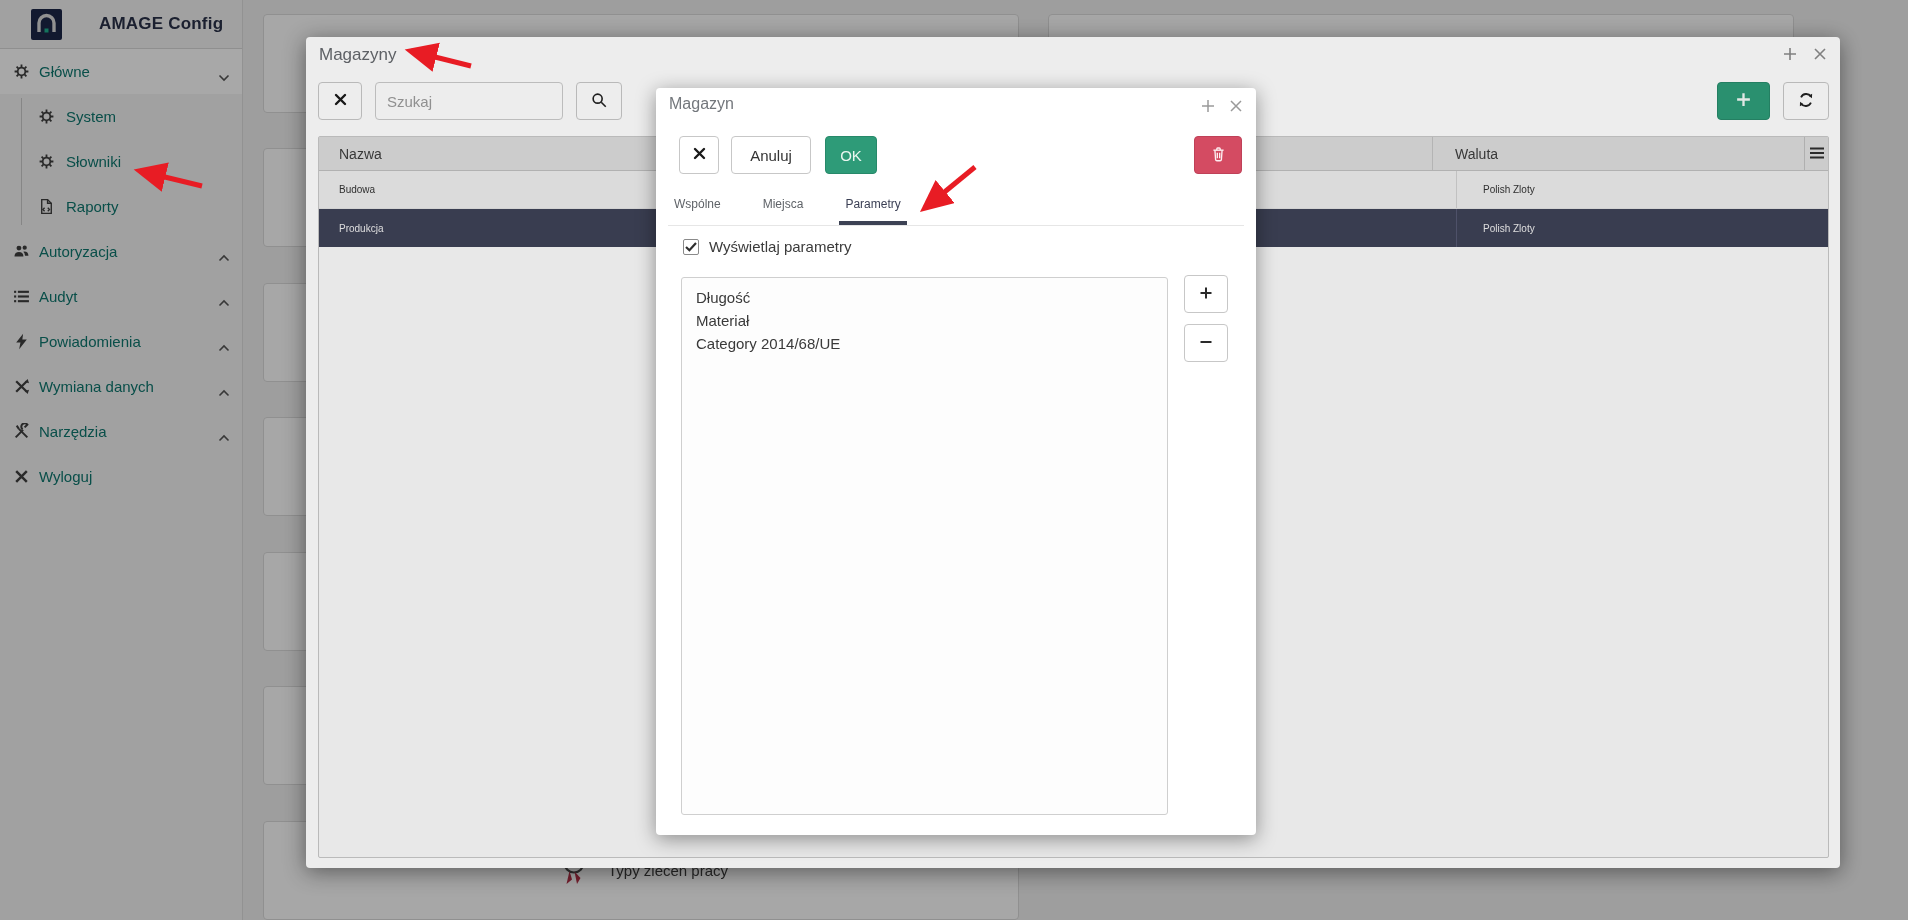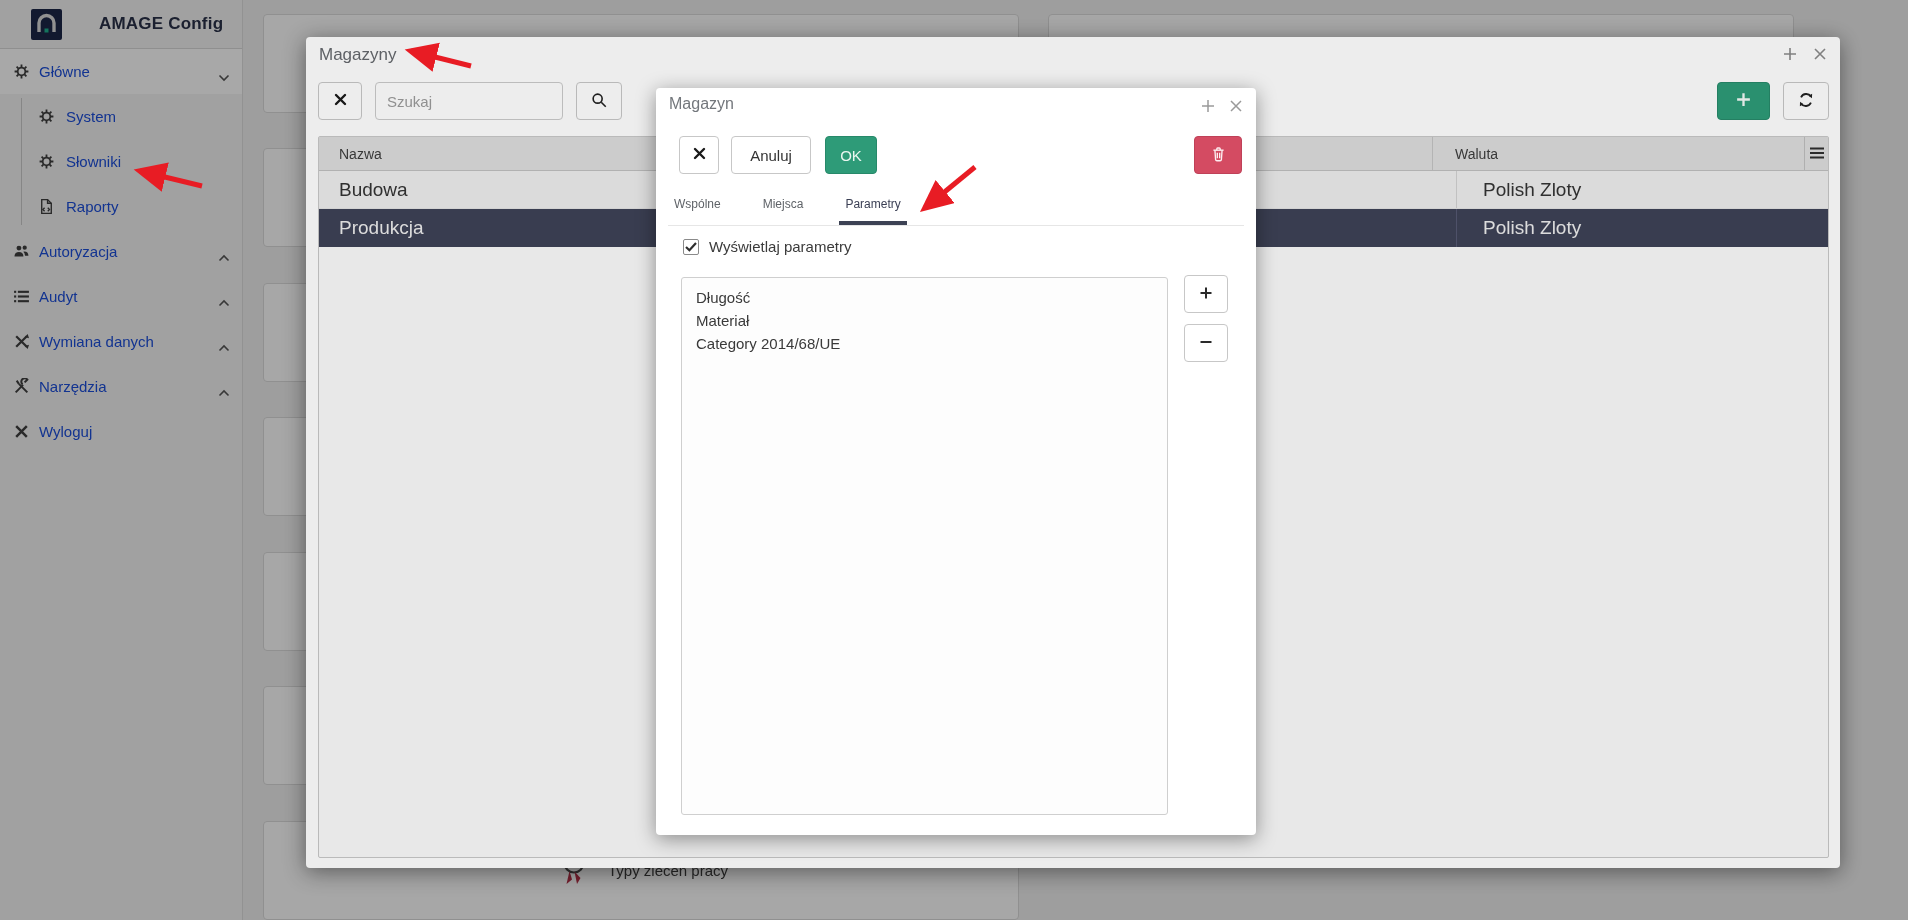--- a/index.html
+++ b/index.html
@@ -9,21 +9,21 @@
 
   
   .page{position:absolute;inset:0;z-index:1;}
   .sidebar{position:absolute;left:0;top:0;width:243px;height:920px;background:#f1f1f1;border-right:1px solid #dcdcdc;}
   .logo-strip{position:relative;height:49px;border-bottom:1px solid #d6d6d6;display:flex;align-items:center;}
   .logo-box{position:absolute;left:31px;top:9px;width:31px;height:31px;background:#1d2647;border-radius:2px;}
   .logo-box svg{position:absolute;left:4px;top:4px;}
   .app-title{position:absolute;left:73px;top:14px;font-size:17px;font-weight:bold;color:#2a3148;letter-spacing:.2px;margin-left:26px;}
   .nav-item{position:relative;height:45px;display:flex;align-items:center;cursor:pointer;}
   .nav-item .ic{width:17px;height:17px;margin-left:13px;flex:0 0 auto;display:flex;}
-  .nav-item .lbl{margin-left:9px;color:#1d4ed8;}
+  .nav-item .lbl{margin-left:9px;color:#0f766e;}
   .nav-item .chev{position:absolute;right:12px;top:19px;}
   .nav-item.active-section{background:#fbfbfb;}
   .subgroup{position:relative;}
   .subgroup:before{content:"";position:absolute;left:21px;top:4px;bottom:4px;width:1px;background:#c9c9c9;}
   .subgroup .nav-item .ic{margin-left:38px;}
   .subgroup .nav-item .lbl{margin-left:11px;}
 
   .content-bg{position:absolute;left:243px;top:0;right:0;bottom:0;background:#ededed;}
   .tile{position:absolute;height:99px;background:#fafafa;border:1px solid #d7d7d7;border-radius:4px;
     display:flex;align-items:center;justify-content:center;gap:14px;color:#3c3c3c;}
@@ -48,21 +48,21 @@
   .mz-search-input::placeholder{color:#9b9b9b;}
   .mz-search-btn{left:270px;width:46px;}
   .btn-green{position:absolute;top:0;left:1411px;width:53px;height:38px;background:#2e9b78;border:1px solid #27896a;
     border-radius:4px;display:flex;align-items:center;justify-content:center;cursor:pointer;}
   .mz-refresh{left:1477px;width:46px;}
   .grid-panel{position:absolute;left:12px;top:99px;width:1511px;height:722px;border:1px solid #c9c9c9;background:#fafafa;border-radius:2px;}
   .g-header{display:flex;height:34px;background:#dcdcdc;border-bottom:1px solid #bfbfbf;align-items:center;font-size:14px;color:#3d3d3d;}
   .g-header .hc1{flex:1;padding-left:20px;}
   .g-header .hc2{width:372px;border-left:1px solid #c2c2c2;padding-left:22px;align-self:stretch;display:flex;align-items:center;}
   .g-header .hmenu{width:24px;align-self:stretch;border-left:1px solid #bdbdbd;display:flex;align-items:center;justify-content:center;cursor:pointer;}
-  .g-row{display:flex;height:38px;align-items:center;font-size:19px;cursor:pointer;}
+  .g-row{display:flex;height:38px;align-items:center;font-size:10px;cursor:pointer;}
   .g-row .c1{flex:1;padding-left:20px;}
   .g-row .c2{width:372px;border-left:1px solid #d0d0d0;padding-left:26px;align-self:stretch;display:flex;align-items:center;}
   .g-row.odd{background:#ececec;color:#333;border-bottom:1px solid #e2e2e2;}
   .g-row.selected{background:#3e4257;color:#ededed;}
   .g-row.selected .c2{border-left-color:#545871;}
 
   
   .modal-magazyn{position:absolute;left:656px;top:88px;width:600px;height:747px;background:#fff;
     border-radius:4px;box-shadow:0 4px 20px rgba(0,0,0,0.4);z-index:5;}
   .mg-title{position:absolute;left:13px;top:7px;font-size:16px;color:#73777c;}
@@ -183,20 +183,31 @@
               <rect x="1" y="11.4" width="2" height="2"></rect>
               <rect x="4.6" y="11.4" width="10.4" height="2"></rect>
             </svg>
         </span>
         <span class="lbl">Audyt</span>
         <span class="chev"><svg width="12" height="8" viewBox="0 0 12 8" fill="none" stroke="#555" stroke-width="1.6">
               <path d="M1.5 6.5 L6 2 L10.5 6.5"></path>
             </svg></span>
       </div>
 
+      <div class="nav-item">
+        <span class="ic">
+          <svg viewBox="0 0 16 16" fill="#3f3f3f">
+              <polygon points="9.5,0.8 3,9 7,9 5.8,15.2 13,6 8.8,6"></polygon>
+            </svg>
+        </span>
+        <span class="lbl">Powiadomienia</span>
+        <span class="chev"><svg width="12" height="8" viewBox="0 0 12 8" fill="none" stroke="#555" stroke-width="1.6">
+              <path d="M1.5 6.5 L6 2 L10.5 6.5"></path>
+            </svg></span>
+      </div>
 
       <div class="nav-item">
         <span class="ic">
           <svg viewBox="0 0 16 16" stroke="#3f3f3f" stroke-width="2.1" fill="#3f3f3f">
               <path d="M3 3 L13 13 M13 3 L3 13" fill="none"></path>
               <polygon points="13.8,0.9 15.1,5 11,3.7" stroke="none"></polygon>
               <polygon points="13.8,15.1 15.1,11 11,12.3" stroke="none"></polygon>
             </svg>
         </span>
         <span class="lbl">Wymiana danych</span>

